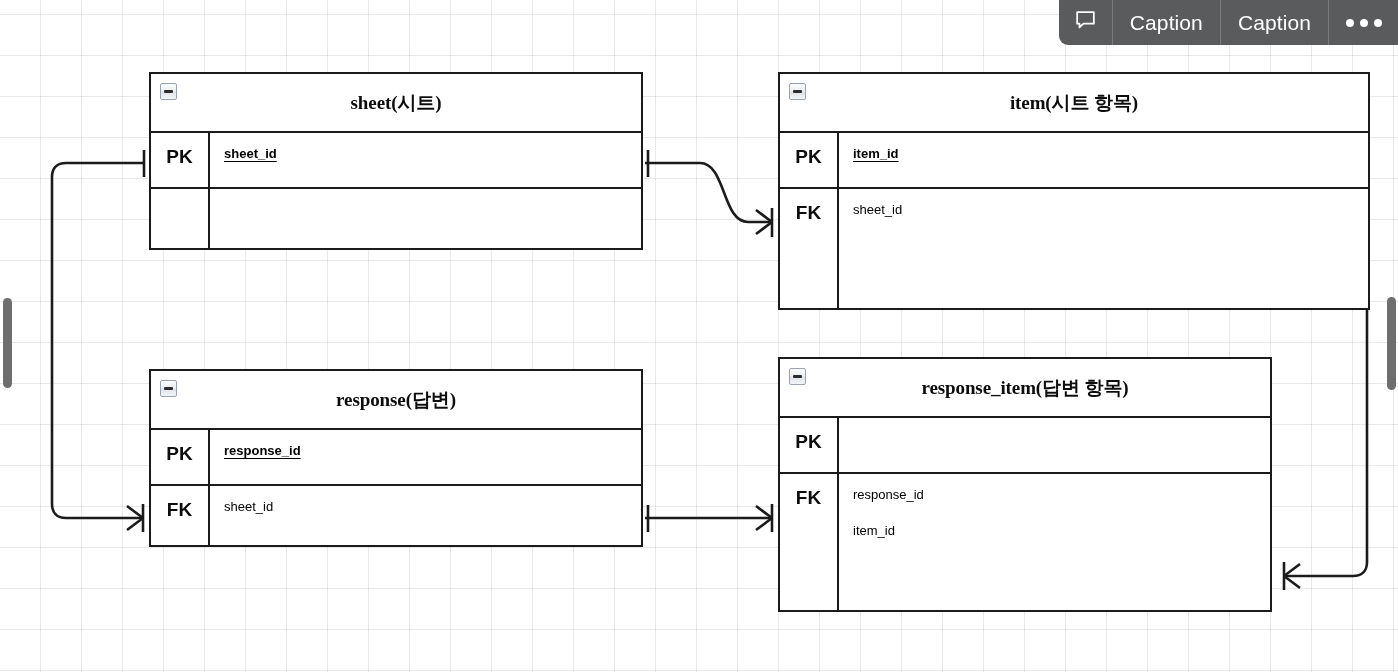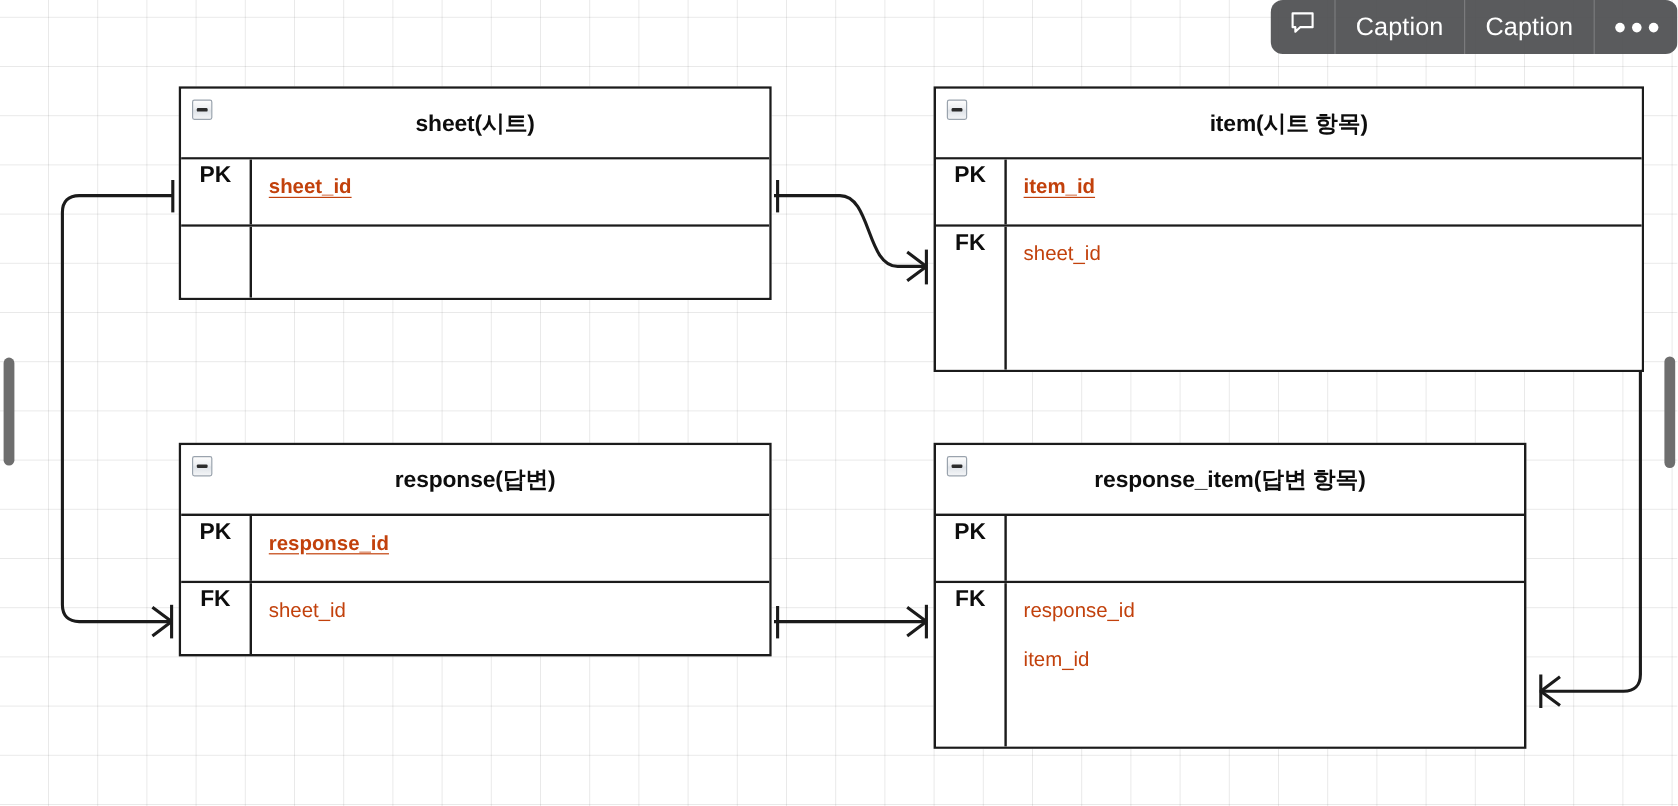--- a/index.html
+++ b/index.html
@@ -34,20 +34,21 @@
     flex-direction:column;
   }
   .ent-header{
     position:relative;
     box-sizing:border-box;
     border-bottom:2px solid #1b1b1b;
     display:flex;
     align-items:center;
     justify-content:center;
     background:#ffffff;
+    font-family:Liberation Serif, serif;
   }
   .ent-title{
     font-size:19px;
     font-weight:bold;
     color:#0d0d0d;
     letter-spacing:-0.1px;
     white-space:nowrap;
   }
   .collapse-box{
     position:absolute;
@@ -80,37 +81,37 @@
   }
   .ent-row.divided{border-bottom:2px solid #1b1b1b;}
   .key-cell{
     box-sizing:border-box;
     width:59px;
     flex:0 0 59px;
     border-right:2px solid #1b1b1b;
     display:flex;
     align-items:flex-start;
     justify-content:center;
-    padding-top:3px;
+    padding-top:13px;
     font-size:19px;
     font-weight:bold;
     color:#0d0d0d;
   }
   .key-cell.blank{font-weight:normal;}
   .field-cell{
     box-sizing:border-box;
     flex:1 1 auto;
     padding:13px 0 0 14px;
     display:flex;
     flex-direction:column;
     gap:21px;
   }
   .field{
-    font-size:17px;
-    color:#c2410c;
+    font-size:13px;
+    color:#000000;
     white-space:nowrap;
     align-self:flex-start;
   }
   .field.pk{
     font-weight:bold;
     text-decoration:underline;
     text-underline-offset:3px;
   }
 
   
@@ -118,21 +119,20 @@
     position:absolute;
     top:0;
     right:0;
     height:45px;
     display:flex;
     align-items:stretch;
     background:rgba(78,79,81,0.93);
     border-bottom-left-radius:9px;
     overflow:hidden;
     z-index:20;
-    border-radius:10px;
   }
   .tb-btn{
     display:flex;
     align-items:center;
     justify-content:center;
     padding:0 17px;
     color:#ffffff;
     font-size:21px;
     letter-spacing:0.1px;
     border-left:1px solid rgba(255,255,255,0.20);
@@ -251,21 +251,21 @@
       </div>
     </div>
     <div class="ent-row" style="height:59px;">
       <div class="key-cell">FK</div>
       <div class="field-cell">
         <span class="field">sheet_id</span>
       </div>
     </div>
   </div>
 
-  <div class="entity" style="left:778px; top:369px; width:494px; height:255px;">
+  <div class="entity" style="left:778px; top:357px; width:494px; height:255px;">
     <div class="ent-header" style="height:59px;">
       <div class="collapse-box">
           <i></i>
         </div>
       <span class="ent-title">response_item(답변 항목)</span>
     </div>
     <div class="ent-row divided" style="height:56px;">
       <div class="key-cell">PK</div>
     </div>
     <div class="ent-row" style="height:136px;">

